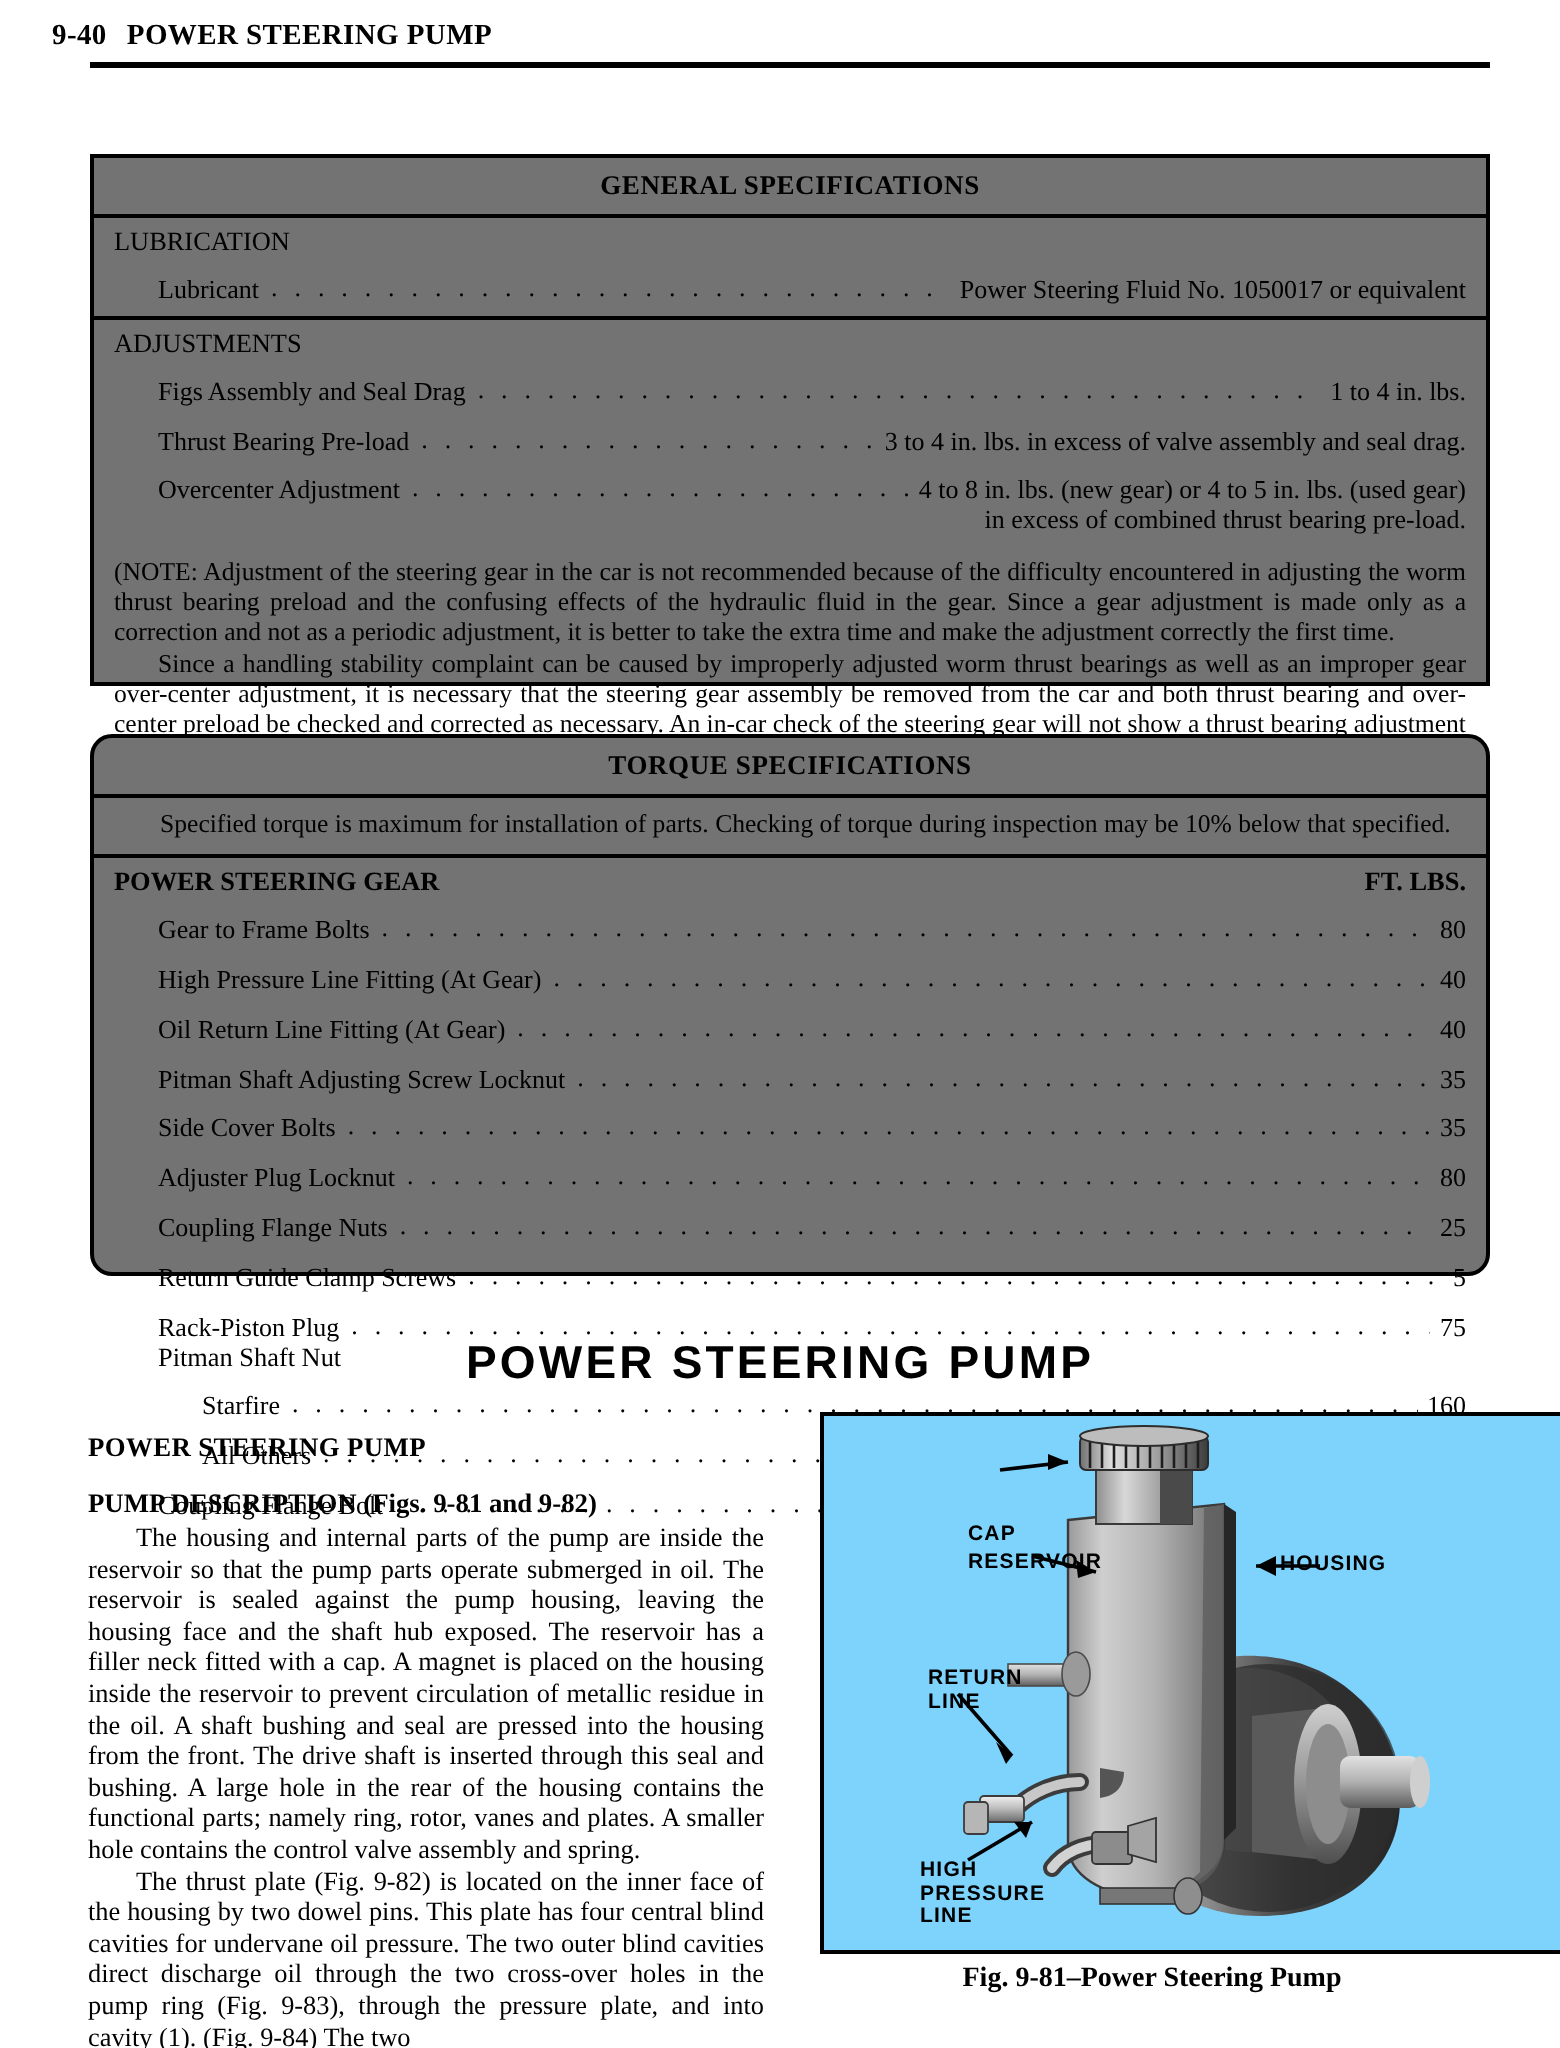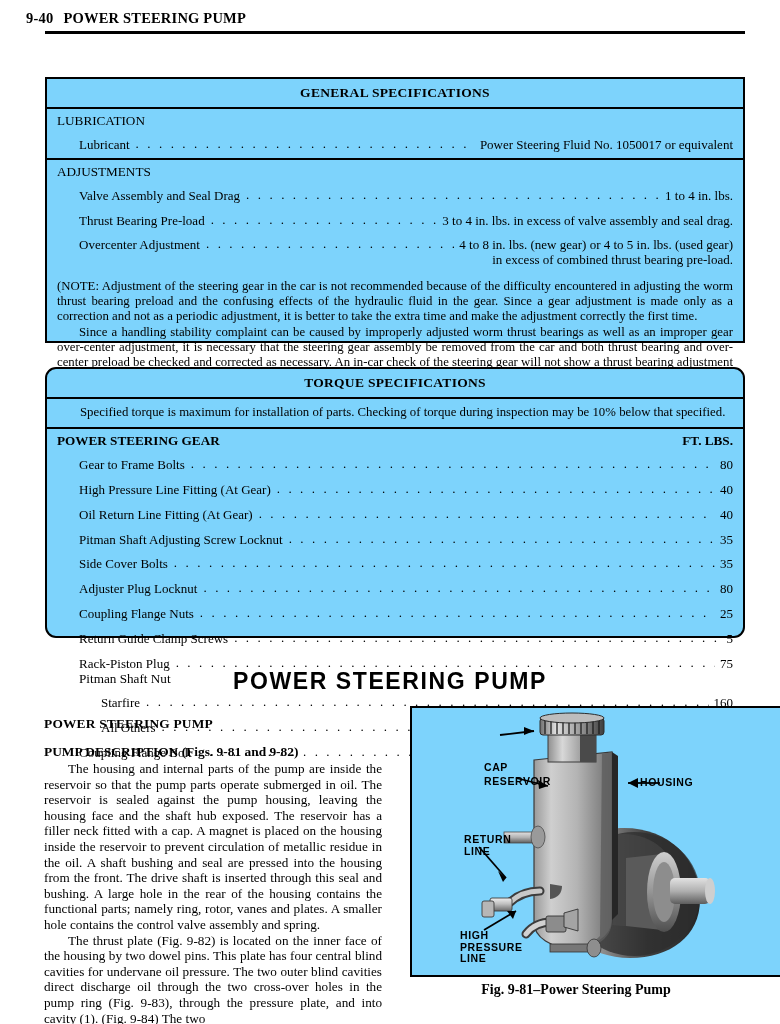--- a/index.html
+++ b/index.html
@@ -33,21 +33,21 @@
     left: 45px; top: 31px;
     width: 700px; height: 3px;
     background: #000;
   }
 
   
   .spec-table {
     position: absolute;
     border: 2px solid #000;
     box-sizing: border-box;
-    background: #7dd3fc;
+    background: #737373;
   }
   .spec-band {
     border-bottom: 2px solid #000;
     box-sizing: border-box;
   }
   .spec-band:last-child { border-bottom: none; }
 
   .band-title {
     text-align: center;
     font-weight: bold;
@@ -206,21 +206,21 @@
         <span class="val">Power Steering Fluid No. 1050017 or equivalent</span>
       </div>
     </div>
   </div>
 
   <div class="spec-band">
     <div class="band-body">
       <div class="grp-title">ADJUSTMENTS</div>
 
       <div class="lrow indent1">
-        <span class="lbl">Valve Assembly and Seal Drag</span>
+        <span class="lbl">Figs Assembly and Seal Drag</span>
         <span class="dots">. . . . . . . . . . . . . . . . . . . . . . . . . . . . . . . . . . . . . . . . . . . . . . . . . . . . . . . . . . . . . . . . . . . . . . . . . . . .</span>
         <span class="val">1 to 4 in. lbs.</span>
       </div>
 
       <div class="lrow indent1">
         <span class="lbl">Thrust Bearing Pre-load</span>
         <span class="dots">. . . . . . . . . . . . . . . . . . . . . . . . . . . . . . . . . . . . . . . . . . . . . . . . . . . . . . . . . . . . . . . . . . . . . . . . . . . .</span>
         <span class="val">3 to 4 in. lbs. in excess of valve assembly and seal drag.</span>
       </div>
 

